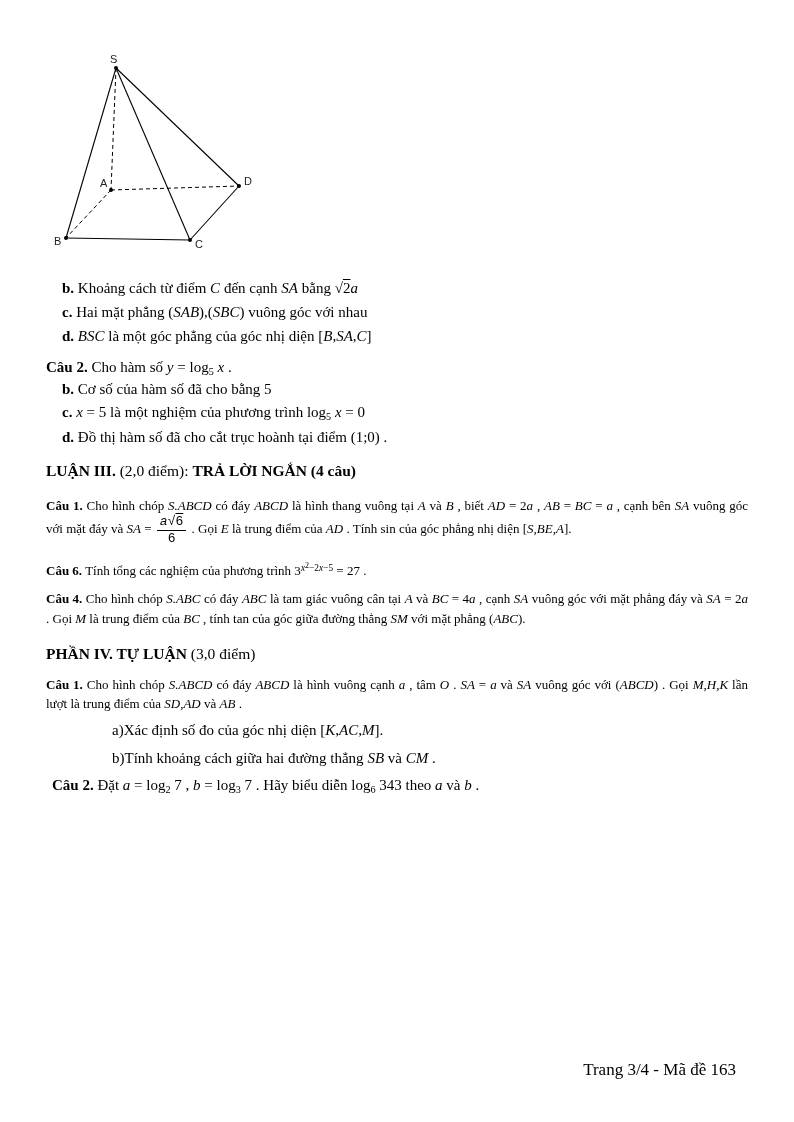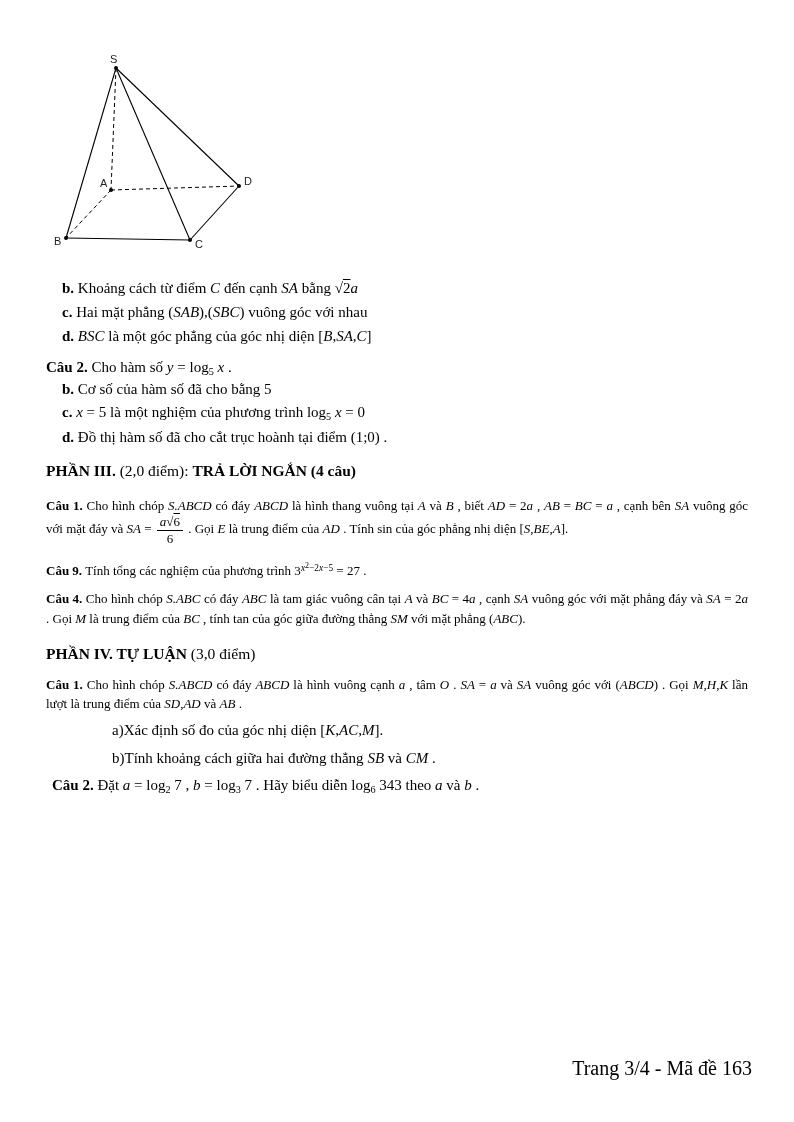--- a/index.html
+++ b/index.html
@@ -13,24 +13,24 @@
   .heading { font-size:15.5px; line-height:1.5; margin-top:10px; }
   .qhead { font-size:15px; line-height:1.5; margin-top:8px; }
   .subitem { font-size:15px; line-height:1.6; margin-left:66px; margin-top:4px; }
   .cau2-p4 { font-size:15px; line-height:1.5; margin-left:6px; margin-top:4px; }
   i { font-style:italic; }
   b { font-weight:bold; }
   sub { font-size:0.68em; vertical-align:-0.25em; }
   sup { font-size:0.72em; vertical-align:0.45em; }
   sup sup { font-size:0.85em; vertical-align:0.35em; }
   .ol { text-decoration:overline; }
-  .frac { display:inline-block; vertical-align:middle; text-align:center; line-height:1.05; margin:0 2px; }
+  .frac { display:inline-block; vertical-align:middle; text-align:center; line-height:1.05; margin:0 2px;font-family:Liberation Mono, monospace; }
   .frac .num { display:block; padding:0 3px 1px 3px; border-bottom:1px solid #000; }
   .frac .den { display:block; padding-top:1px; }
-  .footer { position:absolute; right:42px; bottom:42px; font-size:20px; }
+  .footer { position:absolute; right:58px; bottom:42px; font-size:17px; }
   svg text { font-family:"Liberation Sans", sans-serif; font-size:11px; fill:#222; }
   .gap6 { margin-top:14px; }
 </style>
 </head>
 <body>
 
 <div class="page">
 
   <div class="figure-wrap">
     <svg width="252" height="206" viewBox="0 0 252 206">
@@ -61,24 +61,24 @@
 
   <div class="opt"><b>b.</b> Khoảng cách từ điểm  <i>C</i>  đến cạnh  <i>SA</i>  bằng  <span class="rad">√<span class="ol">2</span></span><i>a</i></div>
   <div class="opt"><b>c.</b> Hai mặt phẳng (<i>SAB</i>),(<i>SBC</i>) vuông góc với nhau</div>
   <div class="opt"><b>d.</b>  <i>BSC</i>  là một góc phẳng của góc nhị diện  [<i>B</i>,<i>SA</i>,<i>C</i>]</div>
 
   <div class="qhead"><b>Câu 2.</b>  Cho hàm số  <i>y</i> = log<sub>5</sub> <i>x</i> .</div>
   <div class="opt"><b>b.</b> Cơ số của hàm số đã cho bằng 5</div>
   <div class="opt"><b>c.</b>  <i>x</i> = 5  là một nghiệm của phương trình  log<sub>5</sub> <i>x</i> = 0</div>
   <div class="opt"><b>d.</b>  Đồ thị hàm số đã cho cắt trục hoành tại điểm  (1;0) .</div>
 
-  <div class="heading"><b>PHẦN III.</b> (2,0 điểm): <b>TRẢ LỜI NGẮN (4 câu)</b></div>
+  <div class="heading"><b>LUẬN III.</b> (2,0 điểm): <b>TRẢ LỜI NGẮN (4 câu)</b></div>
 
   <div class="para gap6"><b>Câu 1.</b>  Cho hình chóp  <i>S.ABCD</i>  có đáy  <i>ABCD</i>  là hình thang vuông tại  <i>A</i>  và  <i>B</i> , biết  <i>AD</i> = 2<i>a</i> ,  <i>AB</i> = <i>BC</i> = <i>a</i> , cạnh bên  <i>SA</i>  vuông góc với mặt đáy và  <i>SA</i> = <span class="frac"><span class="num"><i>a</i><span class="rad">√<span class="ol">6</span></span></span><span class="den">6</span></span> . Gọi  <i>E</i>  là trung điểm của  <i>AD</i> . Tính  sin  của góc phẳng nhị diện  [<i>S</i>,<i>BE</i>,<i>A</i>].</div>
-  <div class="para gap6"><b>Câu 9.</b>  Tính tổng các nghiệm của phương trình  3<sup><i>x</i><sup>2</sup>−2<i>x</i>−5</sup> = 27 .</div>
+  <div class="para gap6"><b>Câu 6.</b>  Tính tổng các nghiệm của phương trình  3<sup><i>x</i><sup>2</sup>−2<i>x</i>−5</sup> = 27 .</div>
   <div class="para"><b>Câu 4.</b>  Cho hình chóp  <i>S.ABC</i>  có đáy  <i>ABC</i>  là tam giác vuông cân tại  <i>A</i>  và  <i>BC</i> = 4<i>a</i> , cạnh  <i>SA</i> vuông góc với mặt phẳng đáy và  <i>SA</i> = 2<i>a</i> . Gọi  <i>M</i>  là trung điểm của  <i>BC</i> , tính  tan  của góc giữa đường thẳng  <i>SM</i>  với mặt phẳng  (<i>ABC</i>).</div>
 
   <div class="heading gap6"><b>PHẦN IV. TỰ LUẬN</b> (3,0 điểm)</div>
 
   <div class="para"><b>Câu 1.</b>  Cho hình chóp  <i>S.ABCD</i>  có đáy  <i>ABCD</i>  là hình vuông cạnh  <i>a</i> , tâm  <i>O</i> .  <i>SA</i> = <i>a</i>  và  <i>SA</i>  vuông góc với  (<i>ABCD</i>) . Gọi  <i>M</i>,<i>H</i>,<i>K</i> lần lượt là trung điểm của  <i>SD</i>,<i>AD</i>  và <i>AB</i> .</div>
   <div class="subitem">a)Xác định số đo của góc nhị diện  [<i>K</i>,<i>AC</i>,<i>M</i>].</div>
   <div class="subitem">b)Tính khoảng cách giữa hai đường thẳng  <i>SB</i> và  <i>CM</i> .</div>
   <div class="cau2-p4"><b>Câu 2.</b>  Đặt  <i>a</i> = log<sub>2</sub> 7 ,  <i>b</i> = log<sub>3</sub> 7 . Hãy biểu diễn  log<sub>6</sub> 343  theo  <i>a</i>  và  <i>b</i> .</div>
 
   <div class="footer">Trang 3/4 - Mã đề 163</div>

